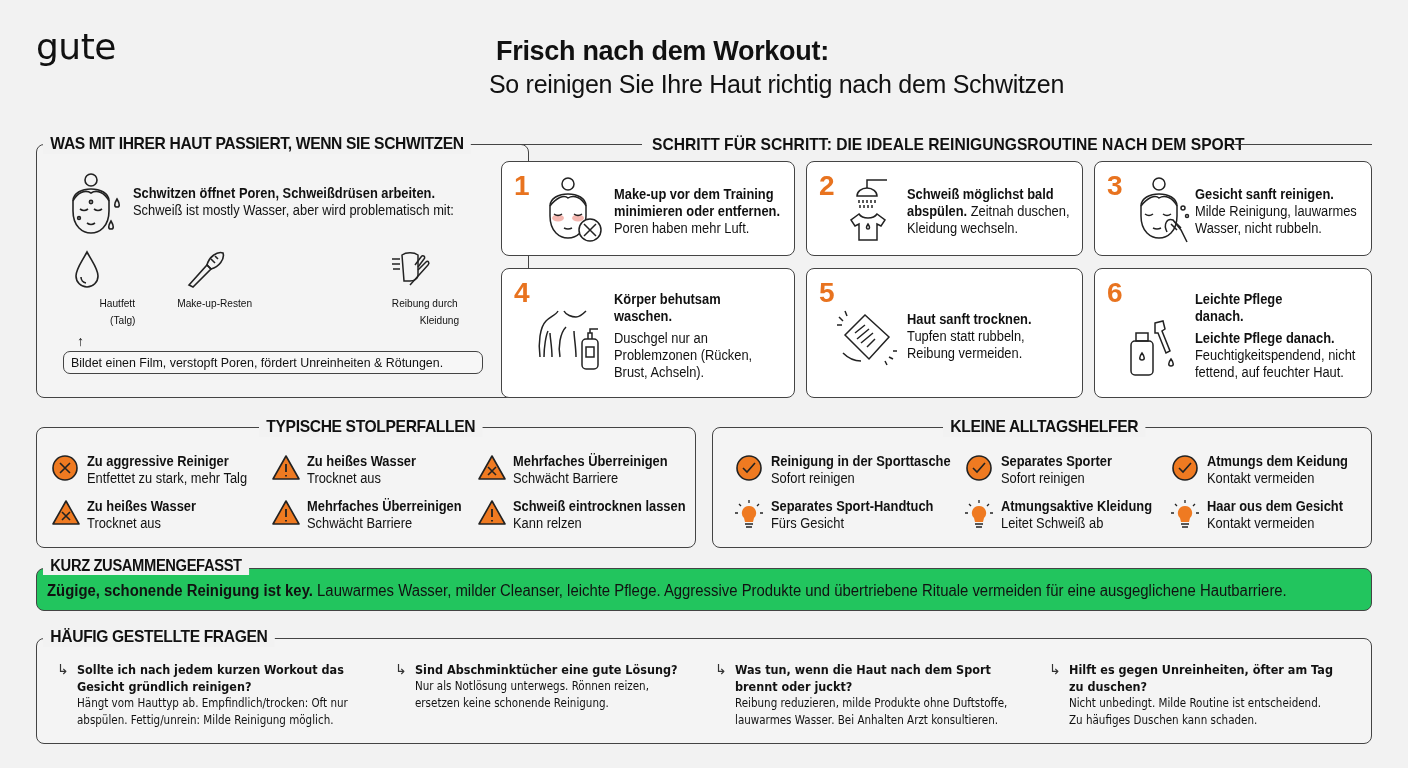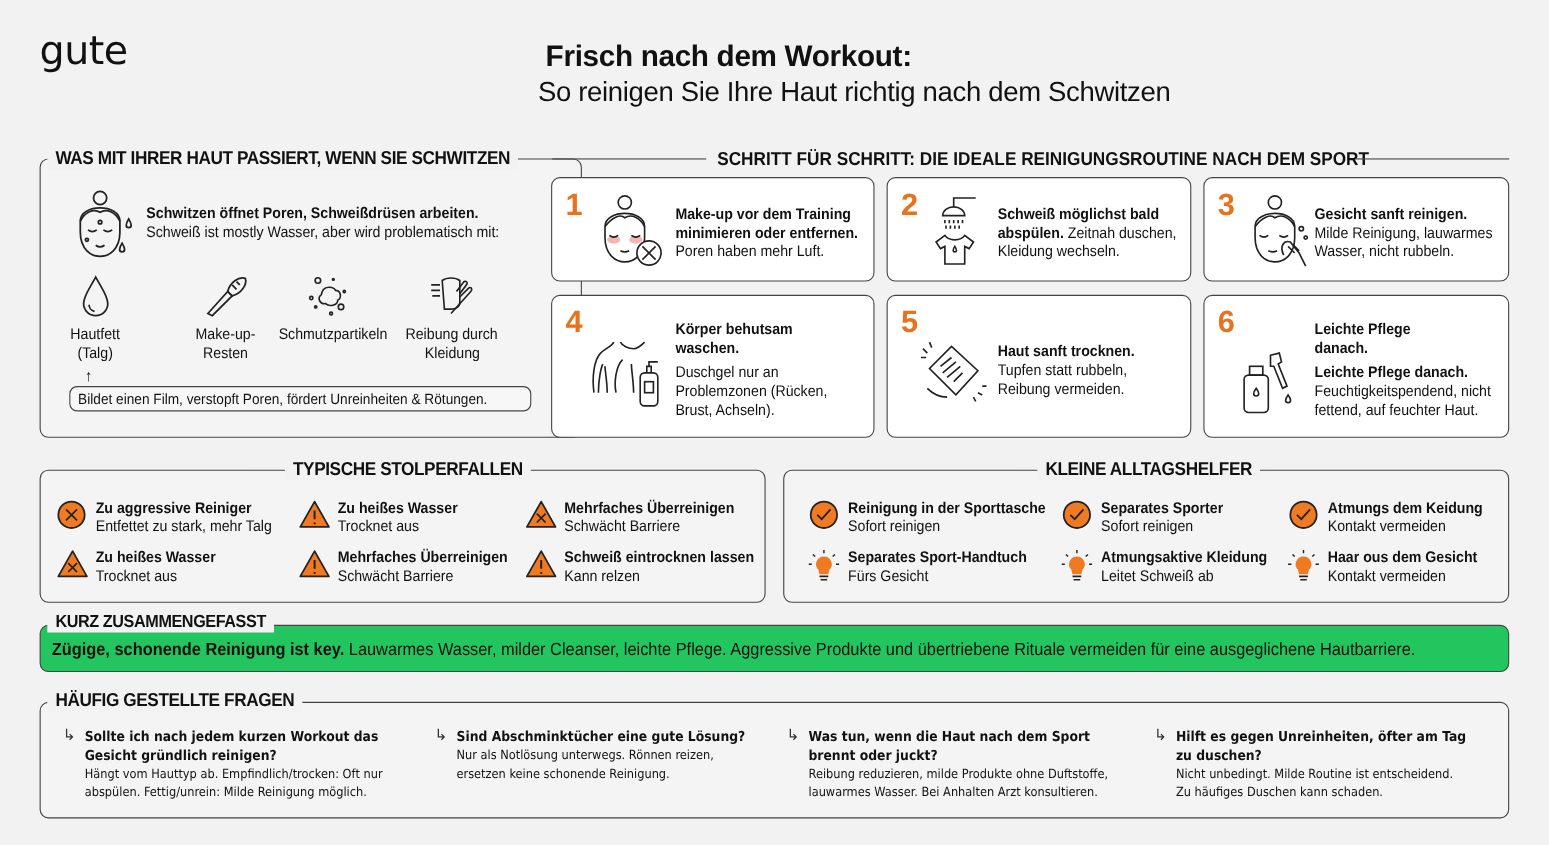--- a/index.html
+++ b/index.html
@@ -18,21 +18,21 @@
   
   .box { border: 1.5px solid #444; border-radius: 8px; background: #f4f4f4; }
   .box-title { position: absolute; top: -11px; background: #f2f2f2; padding: 0 8px; font-weight: bold; font-size: 17px; letter-spacing: -0.4px; white-space: nowrap; transform: scaleX(0.92); transform-origin: left center; }
 
   
   .s1 { left: 36px; top: 144px; width: 493px; height: 254px; }
   .s1 .box-title { left: 6px; }
   .s1-face { left: 26px; top: 26px; width: 60px; height: 66px; }
   .s1-lead { left: 96px; top: 40px; font-size: 14px; line-height: 17px; transform: scaleX(0.92); transform-origin: left; white-space: nowrap; }
   .s1-lead b { font-weight: bold; }
-  .factor { position: absolute; top: 104px; width: 100px; text-align: center; font-size: 14px; line-height: 17px; }
+  .factor { position: absolute; top: 104px; width: 100px; text-align: right; font-size: 11px; line-height: 17px; }
   .factor svg { display: block; margin: 0 auto 6px; }
   .factor span { display: inline-block; transform: scaleX(0.92); }
   .s1-arrow { left: 40px; top: 188px; font-size: 14px; }
   .s1-note { left: 26px; top: 206px; border: 1.3px solid #444; border-radius: 7px; padding: 3px 7px; font-size: 13.5px; white-space: nowrap; background: #f7f7f7; }
   .s1-note span { display: inline-block; transform: scaleX(0.92); transform-origin: left; }
 
   
   .steps-title { left: 502px; top: 135px; width: 870px; height: 20px; }
   .steps-title .line { position: absolute; top: 9px; height: 1.3px; background: #444; }
   .steps-title .txt { position: absolute; left: 150px; top: 0; font-weight: bold; font-size: 17px; white-space: nowrap; transform: scaleX(0.92); transform-origin: left; }
@@ -102,33 +102,20 @@
     <span>(Talg)</span>
   </div>
   <div class="factor" style="left:118px;">
     <svg width="40" height="40" viewBox="0 0 40 40" fill="none" stroke="#222" stroke-width="1.6">
       <path d="M4 36 L22 16 L26 20 L8 38 Z"></path>
       <path d="M22 16 C24 8 32 2 38 4 C40 10 34 18 26 20 Z"></path>
       <path d="M26 10 l4 4 M30 7 l3 3"></path>
     </svg>
     <span>Make-up-Resten</span>
   </div>
-  <div class="factor" style="left:212px;">
-    <svg width="40" height="40" viewBox="0 0 40 40" fill="none" stroke="#222" stroke-width="1.5">
-      <path d="M14 16 c2 -5 10 -5 12 -1 c5 0 6 7 2 9 c0 5 -8 6 -11 3 c-5 1 -8 -5 -4 -8 Z"></path>
-      <circle cx="10" cy="6" r="2.5"></circle>
-      <circle cx="31" cy="30" r="2.5"></circle>
-      <circle cx="4" cy="22" r="1.5"></circle>
-      <circle cx="22" cy="36" r="1.3"></circle>
-      <circle cx="34" cy="16" r="1"></circle>
-      <circle cx="8" cy="30" r="1"></circle>
-      <circle cx="24" cy="5" r="0.8"></circle>
-    </svg>
-    <span>Schmutzpartikeln</span>
-  </div>
   <div class="factor" style="left:324px;">
     <svg width="42" height="40" viewBox="0 0 42 40" fill="none" stroke="#222" stroke-width="1.5">
       <path d="M2 10 h8 M2 15 h8 M3 20 h7"></path>
       <path d="M12 6 c4 -3 12 -3 16 0 v20 c0 4 -4 6 -8 6 h-6 Z"></path>
       <path d="M20 36 L38 16 c2 -2 0 -5 -2 -3 l-8 8 M28 18 l6 -8 c2 -2 -1 -5 -3 -2 l-6 8"></path>
     </svg>
     <span>Reibung durch</span><br>
     <span>Kleidung</span>
   </div>
 

